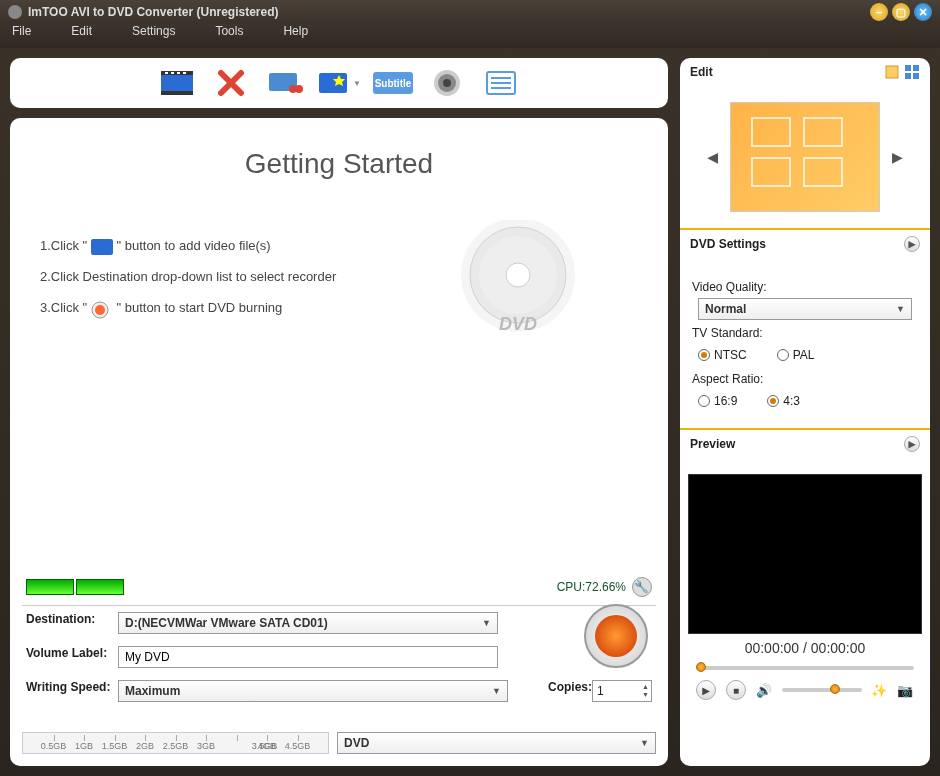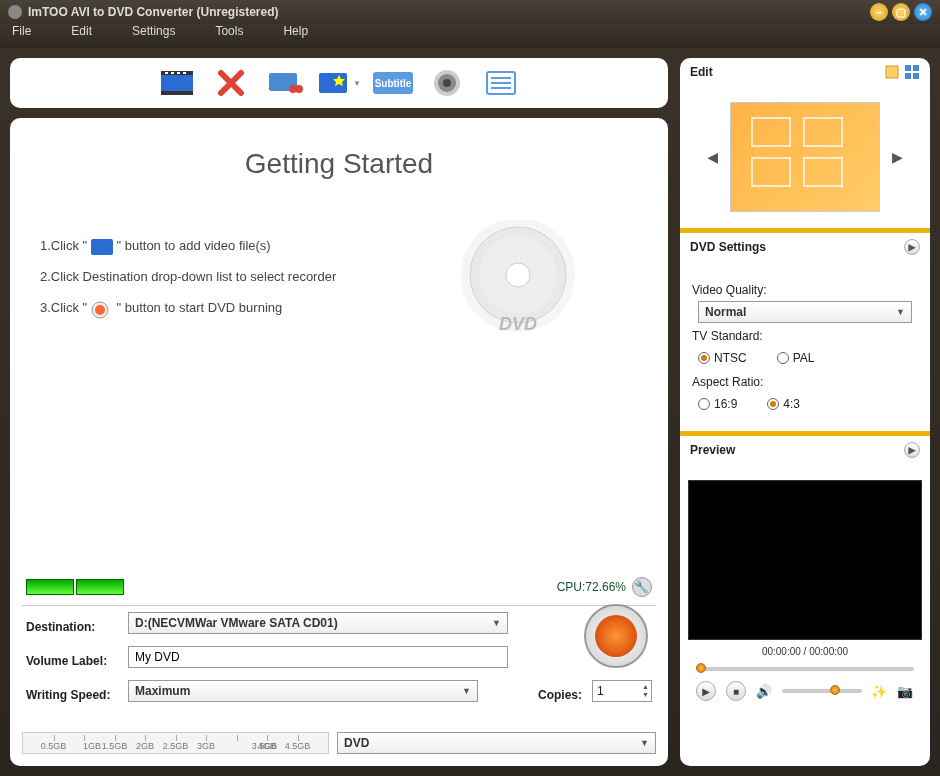--- a/index.html
+++ b/index.html
@@ -33,60 +33,60 @@
 .inline-icon { display: inline-block; vertical-align: middle; width: 22px; height: 16px; }
 
 .cpu-bar { padding: 8px 16px; display: flex; align-items: center; font-size: 12px; color: #14532d; }
 .cpu-gauges { display: flex; gap: 2px; }
 .gauge { width: 48px; height: 16px; background: linear-gradient(#0a0, #6f3); border: 1px solid #060; }
 .cpu-bar .spacer { flex: 1; }
 .gear-btn { width: 20px; height: 20px; border-radius: 50%; background: #ddd; border: 1px solid #999; display: flex; align-items: center; justify-content: center; margin-left: 6px; cursor: pointer; font-size: 12px; }
 
 .divider { height: 1px; background: #ccc; margin: 0 12px; }
 
-.settings-row { display: flex; align-items: flex-end; padding: 6px 16px; font-size: 12px; color: #222; gap: 10px; }
+.settings-row { display: flex; align-items: flex-start; padding: 6px 16px; font-size: 12px; color: #222; }
 .settings-row label { width: 92px; font-weight: bold; }
 .dd { flex: 1; height: 22px; border: 1px solid #999; background: linear-gradient(#fff,#eee); padding: 0 6px; display: flex; align-items: center; font-size: 12px; color: #333; position: relative; cursor: pointer; font-weight: bold; }
 .dd .caret { position: absolute; right: 6px; font-size: 9px; color: #555; }
 .txtinput { flex: 1; height: 22px; border: 1px solid #999; padding: 0 6px; font-size: 12px; }
 .small-dd { width: 88px; }
 .spinner { width: 60px; height: 22px; border: 1px solid #999; display: flex; align-items: center; padding: 0 4px; font-size: 12px; position: relative; }
 .spinner .spin-btns { position: absolute; right: 2px; display: flex; flex-direction: column; font-size: 7px; line-height: 8px; color: #555; }
 
 .burn-btn { position: absolute; right: 20px; bottom: 44px; width: 64px; height: 64px; border-radius: 50%; background: radial-gradient(#fff,#ccc); border: 2px solid #999; display: flex; align-items: center; justify-content: center; cursor: pointer; }
 .burn-inner { width: 42px; height: 42px; border-radius: 50%; background: radial-gradient(#ff9933,#cc3300); }
 
 .size-ruler { height: 34px; margin: 8px 12px 12px; position: relative; display: flex; align-items: flex-end; }
 .ruler-track { flex: 1; height: 22px; background: #f4f4f4; border: 1px solid #ccc; position: relative; font-size: 9px; color: #777; }
 .ruler-track .tick { position: absolute; top: 2px; width: 1px; height: 6px; background: #aaa; }
 .ruler-track .ticklabel { position: absolute; top: 8px; transform: translateX(-50%); }
 .dvd-type-dd { width: 80px; margin-left: 8px; }
 
 
-.section-header { display: flex; align-items: center; padding: 6px 10px; font-size: 12px; font-weight: bold; color: #222; border-top: 5px solid #eab308; }
+.section-header { display: flex; align-items: center; padding: 6px 10px; font-size: 12px; font-weight: bold; color: #222; border-top: 2px solid #eab308; }
 .section-header:first-child { border-top: none; }
 .section-header .sp { flex: 1; }
 .section-header .ico { width: 16px; height: 16px; margin-left: 4px; cursor: pointer; }
 .circle-btn { width: 16px; height: 16px; border-radius: 50%; border: 1px solid #aaa; background: linear-gradient(#fff,#ddd); display: flex; align-items: center; justify-content: center; font-size: 9px; color: #555; cursor: pointer; }
 
 .menu-preview { padding: 8px; display: flex; align-items: center; justify-content: center; gap: 8px; }
 .menu-thumb { width: 150px; height: 110px; background: linear-gradient(135deg,#ffb347,#ffcc66); border: 1px solid #ccc; position: relative; }
 .menu-thumb .cell { position: absolute; border: 2px solid rgba(255,255,255,0.7); width: 40px; height: 30px; }
 .nav-arrow { font-size: 14px; color: #555; cursor: pointer; padding: 4px; }
 
 .dvd-settings { padding: 8px 12px; font-size: 12px; color: #222; }
 .dvd-settings .lbl { margin: 6px 0 4px; }
 .radio-row { display: flex; gap: 30px; padding: 4px 6px; }
 .radio-item { display: flex; align-items: center; gap: 4px; cursor: pointer; }
 .radio { width: 12px; height: 12px; border: 1px solid #666; border-radius: 50%; display: inline-flex; align-items: center; justify-content: center; }
 .radio.sel::after { content: ""; width: 6px; height: 6px; background: #d47b00; border-radius: 50%; }
 
 .preview-area { padding: 8px; }
 .video-box { width: 100%; height: 160px; background: #000; border: 1px solid #333; }
-.time-display { text-align: center; font-size: 10px; color: #333; padding: 6px 0; }
+.time-display { text-align: center; font-size: 14px; color: #333; padding: 6px 0; }
 .slider-track { height: 4px; background: #ccc; border-radius: 2px; position: relative; margin: 4px 8px; }
 .slider-thumb { position: absolute; left: 0; top: -4px; width: 10px; height: 10px; border-radius: 50%; background: radial-gradient(#ffb84d,#d47b00); border: 1px solid #b36b00; cursor: pointer; }
 
 .play-controls { display: flex; align-items: center; gap: 10px; padding: 6px 8px; }
 .pc-btn { width: 20px; height: 20px; border-radius: 50%; border: 1px solid #aaa; background: linear-gradient(#fff,#ddd); display: flex; align-items: center; justify-content: center; font-size: 10px; color: #444; cursor: pointer; }
 .vol-slider { flex: 1; height: 4px; background: #ccc; border-radius: 2px; position: relative; }
 .vol-slider .slider-thumb { left: 60%; }
 
 svg { display: block; }
 </style>
@@ -237,21 +237,21 @@
         <div class="burn-btn">
             <div class="burn-inner"></div>
           </div>
       </div>
 
       <div class="size-ruler">
         <div class="ruler-track" id="ruler">
             <div class="tick" style="left: 10%;"></div>
             <div class="ticklabel" style="left: 10%;">0.5GB</div>
             <div class="tick" style="left: 20%;"></div>
-            <div class="ticklabel" style="left: 20%; margin-left: 8px;">1GB</div>
+            <div class="ticklabel" style="left: 20%;">1GB</div>
             <div class="tick" style="left: 30%;"></div>
             <div class="ticklabel" style="left: 30%;">1.5GB</div>
             <div class="tick" style="left: 40%;"></div>
             <div class="ticklabel" style="left: 40%;">2GB</div>
             <div class="tick" style="left: 50%;"></div>
             <div class="ticklabel" style="left: 50%;">2.5GB</div>
             <div class="tick" style="left: 60%;"></div>
             <div class="ticklabel" style="left: 60%;">3GB</div>
             <div class="tick" style="left: 70%;"></div>
             <div class="ticklabel" style="left: 70%; margin-left: 28px;">3.5GB</div>

